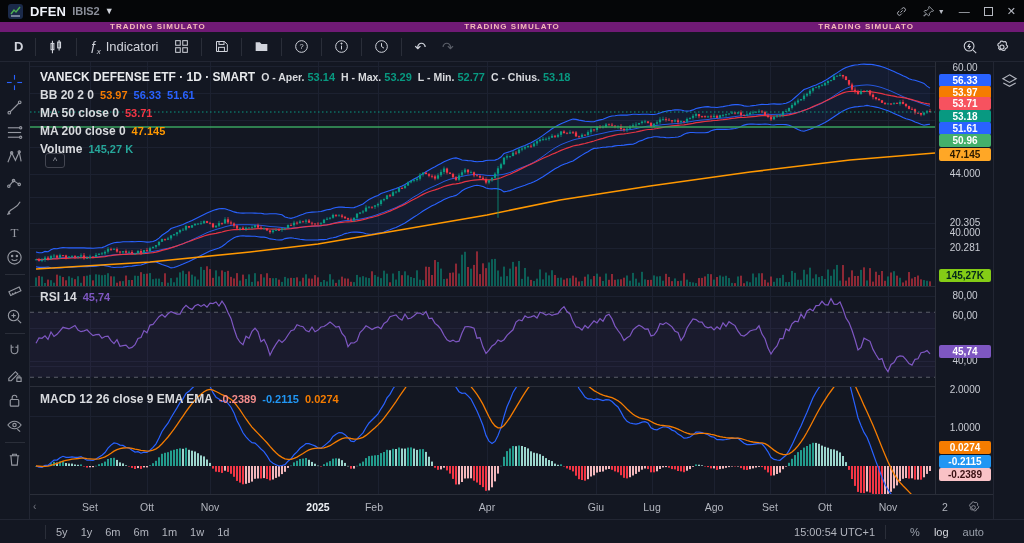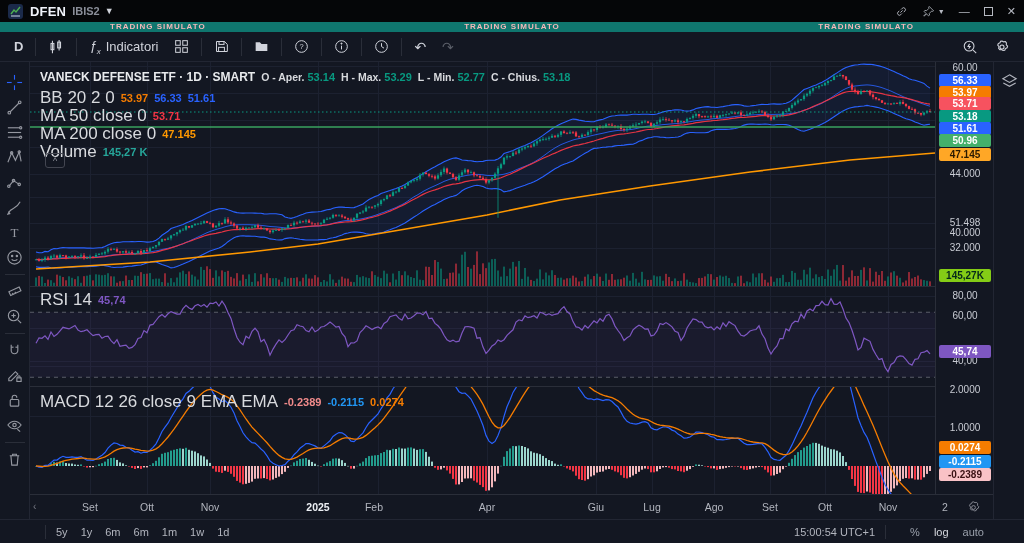--- a/index.html
+++ b/index.html
@@ -13,21 +13,21 @@
   #titlebar .logo { width:15px; height:15px; border-radius:3px; background:#1b2a4a;
                     display:flex; align-items:center; justify-content:center; margin-right:7px; }
   .sym { color:#f0f3fa; font-weight:bold; font-size:13px; letter-spacing:.2px; }
   .exch { color:#8a8e99; font-weight:bold; font-size:11px; margin-left:6px; }
   .caret { color:#d1d4dc; font-size:9px; margin-left:5px; }
   #titlebar .spacer { flex:1; }
   .winbtn { color:#b6b9c2; font-size:11px; margin-left:14px; display:flex; align-items:center; }
   .maxbox { width:9px; height:9px; border:1px solid #b6b9c2; }
 
   
-  #banner { position:absolute; left:0; top:22px; width:1024px; height:10px; background:#0f766e;
+  #banner { position:absolute; left:0; top:22px; width:1024px; height:10px; background:#701a75;
             display:flex; align-items:flex-start; justify-content:space-between; padding:0 110px; z-index:29;}
   #banner span { color:#f3b9b9; font-size:8px; font-weight:bold; letter-spacing:1px; line-height:10px;}
 
   
   #toolbar { position:absolute; left:0; top:32px; width:1024px; height:30px; background:#131722;
              border-bottom:1px solid #222633; display:flex; align-items:center; padding:0 6px; z-index:28;}
   .tbtn { color:#d1d4dc; font-size:13px; padding:3px 8px; border-radius:3px; display:flex;
           align-items:center; gap:5px; cursor:default; }
   .tdiv { width:1px; height:18px; background:#2a2e39; margin:0 4px; }
   .tbtn svg { stroke:#d1d4dc; fill:none; stroke-width:1.2; }
@@ -44,21 +44,21 @@
   .ldiv { width:20px; height:1px; background:#2a2e39; margin:4px 0; }
 
   
   #chart { position:absolute; left:30px; top:62px; width:963px; height:457px; background:#131722; }
   #plot-svg { position:absolute; left:0; top:0; }
   .sep { position:absolute; left:0; width:963px; height:1px; background:#2a2e39; z-index:6; }
 
   
   .legend { position:absolute; z-index:8; white-space:nowrap; display:flex; align-items:center; gap:6px;}
   .lg-t { color:#e8eaed; font-size:12px; font-weight:bold; }
-  .lg-l { color:#d8dade; font-size:17px; font-weight:normal; }
+  .lg-l { color:#d8dade; font-size:12px; font-weight:bold; }
   .lg-sm { color:#d8dade; font-size:10.5px; font-weight:bold; }
   .vgreen { color:#089981; font-size:11px; font-weight:bold; }
   .vorange { color:#f57c00; font-size:11px; font-weight:bold; }
   .vblue { color:#2962ff; font-size:11px; font-weight:bold; }
   .vred { color:#f23645; font-size:11px; font-weight:bold; }
   .vpurple { color:#7e57c2; font-size:11px; font-weight:bold; }
   .vpink { color:#f28b8b; font-size:11px; font-weight:bold; }
   .vteal { color:#26a69a; font-size:11px; font-weight:bold; }
   #collapse-btn { position:absolute; left:15px; top:91px; width:20px; height:15px; border:1px solid #434651;
                   border-radius:3px; color:#9598a1; font-size:9px; display:flex; align-items:center;
@@ -1618,22 +1618,22 @@
       <span class="lg-l">MACD 12 26 close 9 EMA EMA</span>
       <span class="vpink">-0.2389</span>
       <span class="vblue" style="color:#2196f3;">-0.2115</span>
       <span class="vorange">0.0274</span>
     </div>
 
     <div id="axis-col">
         <div class="axlabel" style="top: 0px;">60.00</div>
         <div class="axlabel" style="top: 106px;">44.000</div>
         <div class="axlabel" style="top: 129px; margin-top: 36px;">40.000</div>
-        <div class="axlabel" style="top: 155px;">51.498</div>
-        <div class="axlabel" style="top: 180px;">32.000</div>
+        <div class="axlabel" style="top: 155px;">20.305</div>
+        <div class="axlabel" style="top: 180px;">20.281</div>
         <div class="axlabel" style="top: 228px;">80,00</div>
         <div class="axlabel" style="top: 248px;">60,00</div>
         <div class="axlabel" style="top: 293px;">40,00</div>
         <div class="axlabel" style="top: 322px;">2.0000</div>
         <div class="axlabel" style="top: 360px;">1.0000</div>
         <div class="axbadge" style="top: 12px; background: rgb(41, 98, 255); color: rgb(255, 255, 255);">56.33</div>
         <div class="axbadge" style="top: 24px; background: rgb(245, 124, 0); color: rgb(255, 255, 255);">53.97</div>
         <div class="axbadge" style="top: 35px; background: rgb(247, 82, 95); color: rgb(255, 255, 255);">53.71</div>
         <div class="axbadge" style="top: 48px; background: rgb(8, 153, 129); color: rgb(255, 255, 255);">53.18</div>
         <div class="axbadge" style="top: 60px; background: rgb(41, 98, 255); color: rgb(255, 255, 255);">51.61</div>

